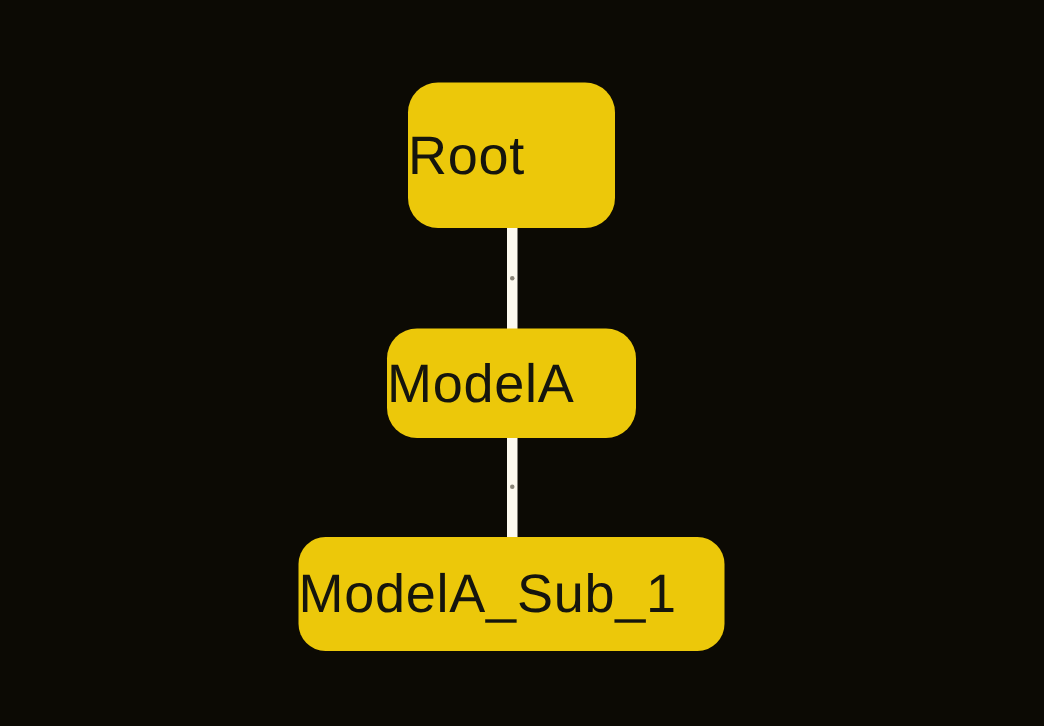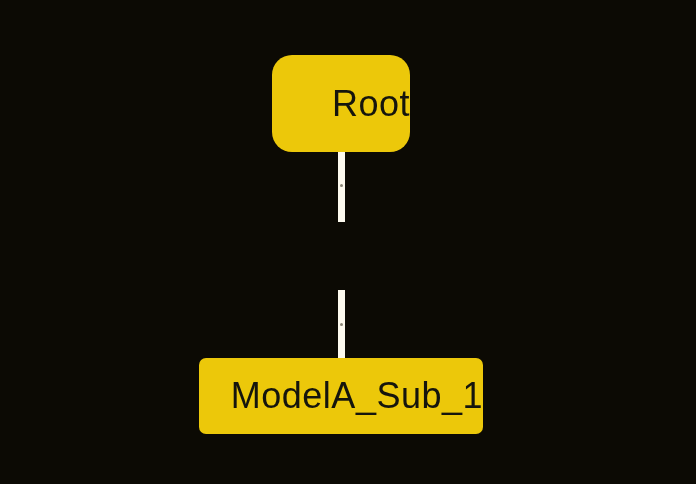--- a/index.html
+++ b/index.html
@@ -36,32 +36,32 @@
     background: var(--edge-dot, #8a8577);
     z-index: 2;
   }
   .edge-dot-1 { top: 184px; }
   .edge-dot-2 { top: 323px; }
   .node {
     position: absolute;
     z-index: 3;
     display: flex;
     align-items: center;
-    justify-content: flex-end;
+    justify-content: flex-start;
     background: var(--node-fill, #ecc80a);
     color: var(--node-text, #15150d);
     border-radius: 20px;
     font-size: 36px;
     font-weight: 400;
     letter-spacing: 0.5px;
     white-space: nowrap;
   }
   .node-root   { left: 272px; top: 55px;  width: 138px; height: 97px; }
   .node-modela { left: 258px; top: 219px; width: 166px; height: 73px; }
-  .node-sub    { left: 199px; top: 358px; width: 284px; height: 76px; border-radius: 7px; }
+  .node-sub    { left: 199px; top: 358px; width: 284px; height: 76px; border-radius: 18px; }
   .watermark {
     position: absolute;
     right: 8px;
     bottom: 8px;
     z-index: 4;
     font-size: 13px;
     line-height: 1.2;
     color: var(--watermark-color, #9c9c9c);
   }
 </style>
@@ -73,19 +73,22 @@
   <div class="edge edge-root-modela"></div>
   <div class="edge-dot edge-dot-1"></div>
 
   <div class="edge edge-modela-sub"></div>
   <div class="edge-dot edge-dot-2"></div>
 
   <div class="node node-root">
     <span>Root</span>
   </div>
 
+  <div class="node node-modela">
+    <span>ModelA</span>
+  </div>
 
   <div class="node node-sub">
     <span>ModelA_Sub_1</span>
   </div>
 
 
 </div>
 
 </body></html>

